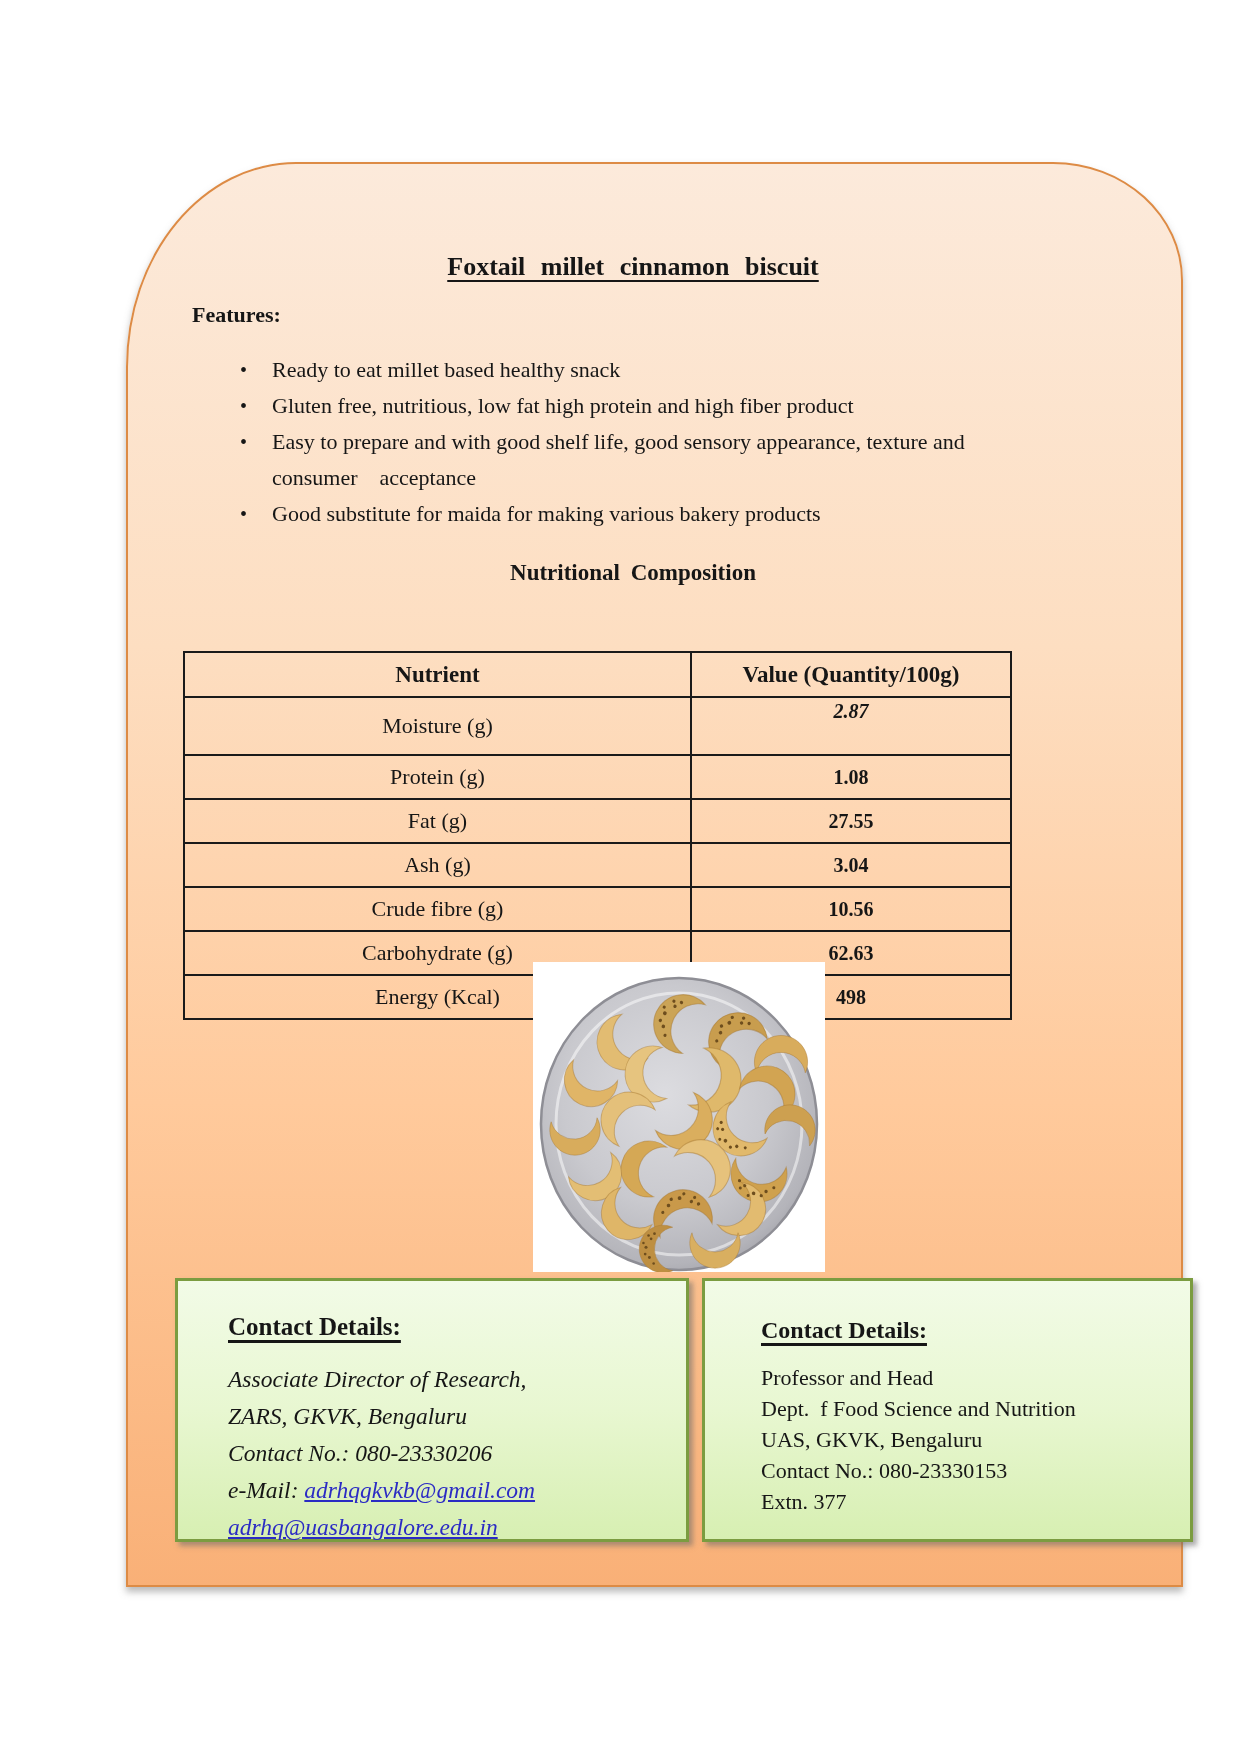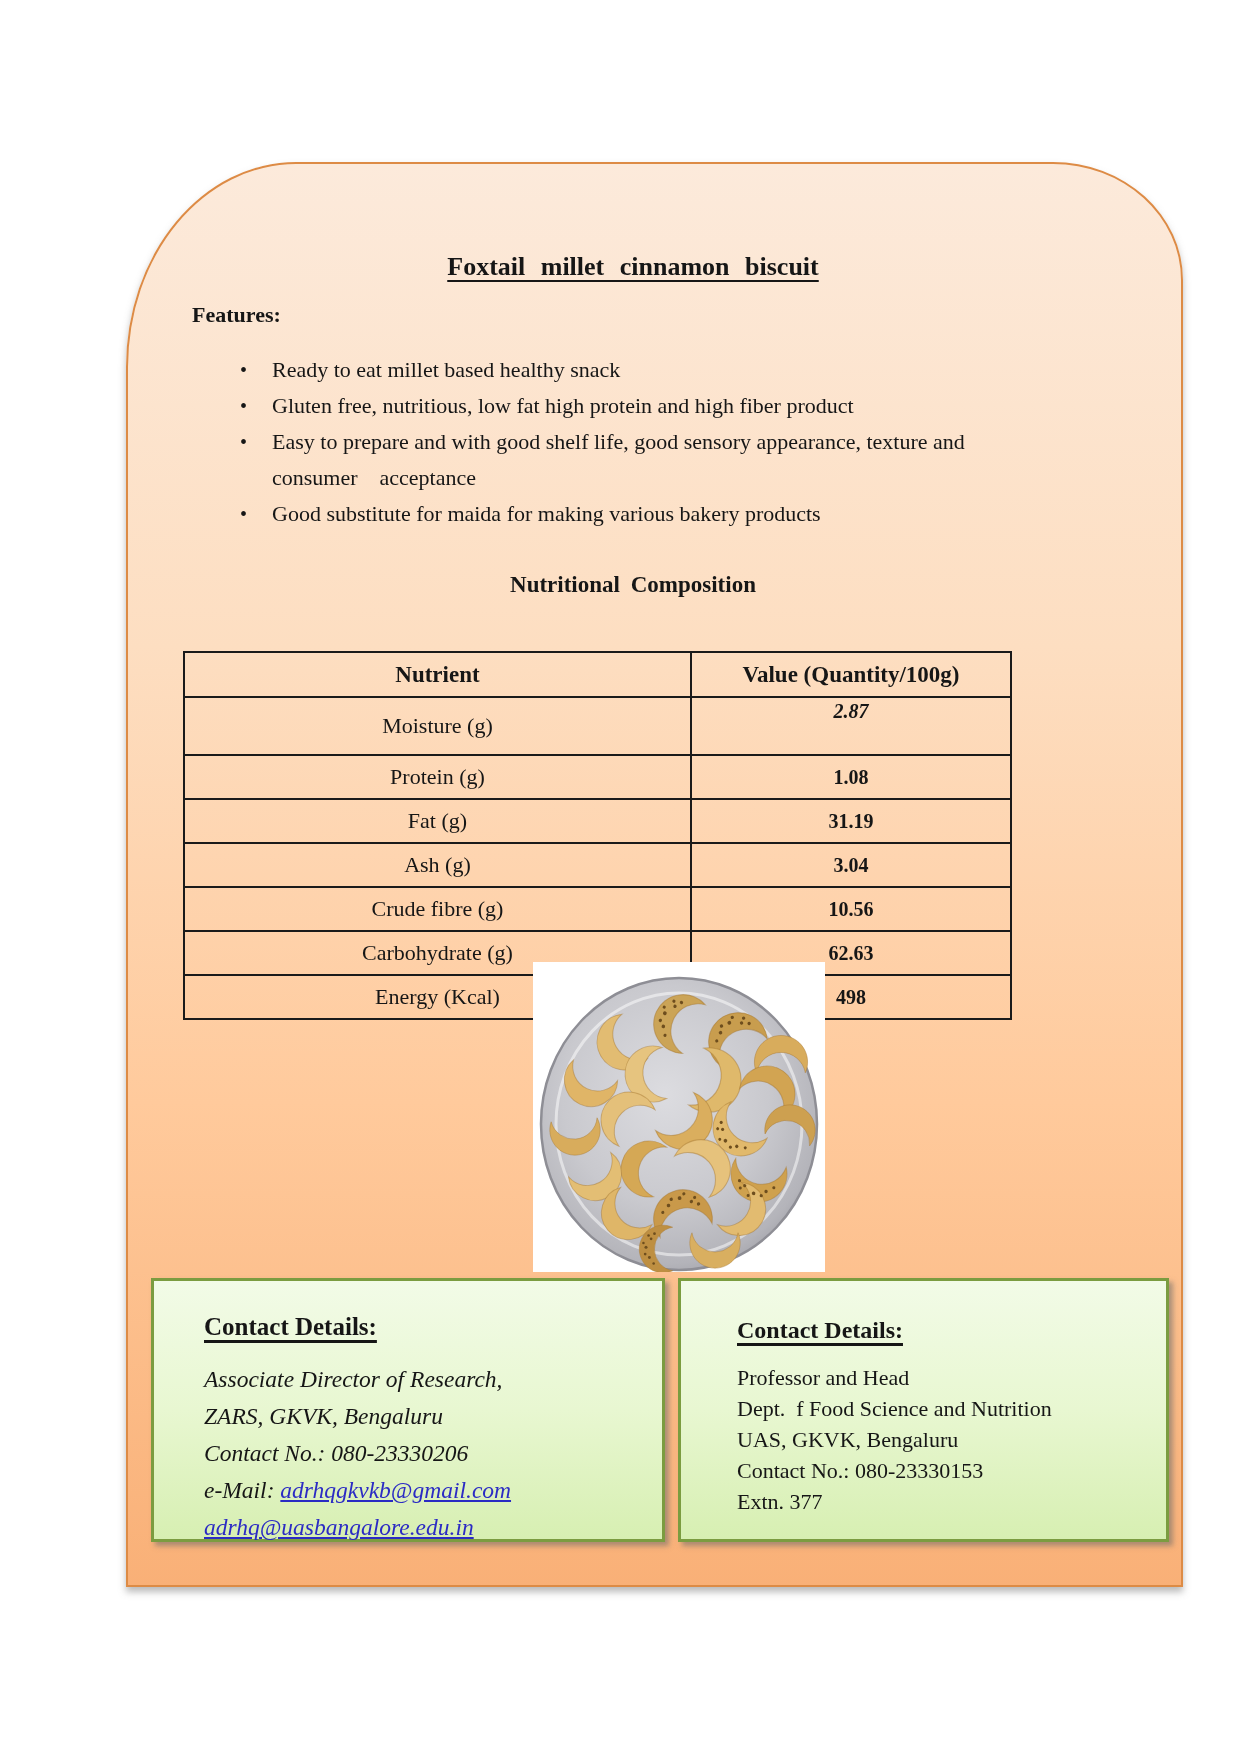--- a/index.html
+++ b/index.html
@@ -19,21 +19,21 @@
     position:absolute;top:88px;left:55px;width:900px;text-align:center;
     font-size:26px;font-weight:bold;word-spacing:9px;
   }
   .doc-title .u{text-decoration:underline;text-decoration-thickness:2px;text-underline-offset:5px;}
   .features-h{position:absolute;top:138px;left:64px;font-size:22px;font-weight:bold;}
   .bullets{position:absolute;top:188px;left:112px;width:800px;font-size:22px;}
   .feat-item{display:flex;line-height:36px;}
   .feat-item .dot{width:32px;flex:0 0 32px;font-size:20px;}
   .feat-item .txt{white-space:pre-wrap;}
   .nutri-h{
-    position:absolute;top:408px;left:55px;width:900px;text-align:center;
+    position:absolute;top:396px;left:55px;width:900px;text-align:center;
     font-size:23px;font-weight:bold;word-spacing:5px;
   }
   table.nutri{
     position:absolute;top:448px;left:55px;width:829px;
     border-collapse:collapse;table-layout:fixed;margin-top:39px;
   }
   table.nutri col.c1{width:61.3%;}
   table.nutri col.c2{width:38.7%;}
   table.nutri td,table.nutri th{
     border:2px solid #1a1a1a;text-align:center;padding:0;
@@ -45,20 +45,21 @@
   table.nutri tr.tall td.val{vertical-align:top;padding-top:2px;font-style:italic;}
   .photo{
     position:absolute;top:798px;left:405px;width:292px;height:310px;background:#ffffff;
   }
   .cbox{
     position:absolute;top:1114px;height:264px;
     border:3px solid #7B9C40;
     background:linear-gradient(180deg,#F2FBE7 0%,#E8F7D1 50%,#D7EFB2 100%);
     box-shadow:4px 4px 5px rgba(105,105,105,.55);
     box-sizing:border-box;
+    margin-left:24px;
   }
   .cbox.left{left:23px;width:514px;padding:32px 18px 0 50px;}
   .cbox.right{left:550px;width:491px;padding:36px 14px 0 56px;}
   .cbox-title{font-weight:bold;text-decoration:underline;text-decoration-thickness:2.5px;text-underline-offset:5px;}
   .cbox.left .cbox-title{font-size:25px;}
   .cbox.right .cbox-title{font-size:24px;}
   .cbox.left .clines{margin-top:20px;font-size:23.5px;line-height:37px;font-style:italic;}
   .cbox.right .clines{margin-top:18px;font-size:22px;line-height:31px;}
   .cline{white-space:pre-wrap;}
   a.lnk{color:#2B2BC4;text-decoration:underline;cursor:pointer;}
@@ -108,21 +109,21 @@
     <tr class="tall">
       <td>Moisture (g)</td>
       <td class="val">2.87</td>
     </tr>
     <tr>
       <td>Protein (g)</td>
       <td class="val">1.08</td>
     </tr>
     <tr>
       <td>Fat (g)</td>
-      <td class="val">31.19</td>
+      <td class="val">27.55</td>
     </tr>
     <tr>
       <td>Ash (g)</td>
       <td class="val">3.04</td>
     </tr>
     <tr>
       <td>Crude fibre (g)</td>
       <td class="val">10.56</td>
     </tr>
     <tr>

